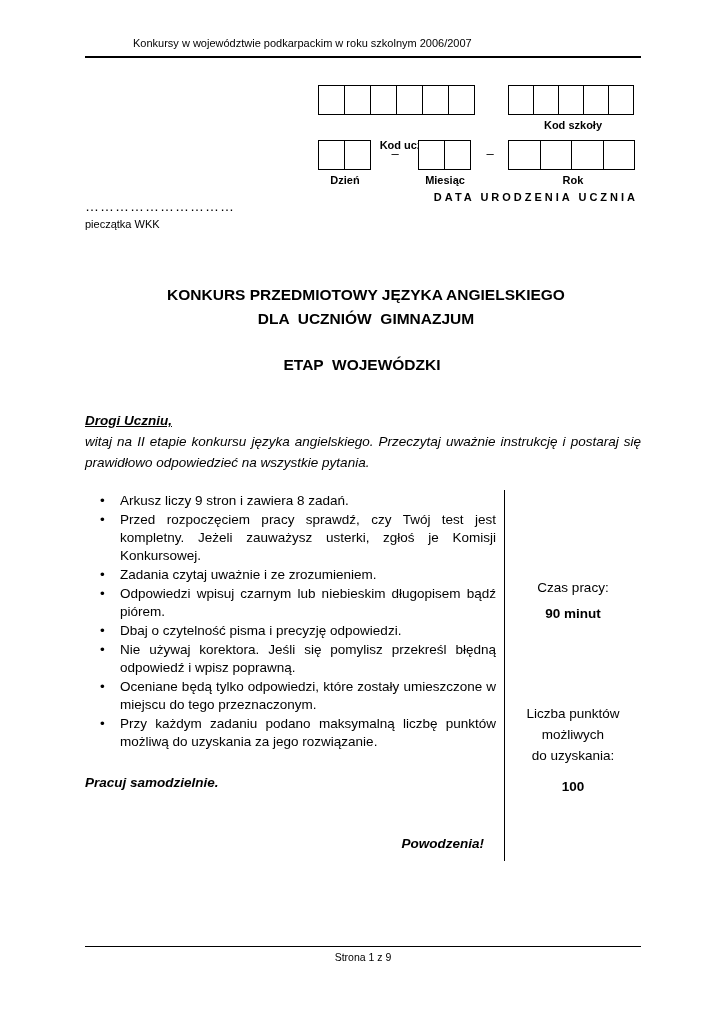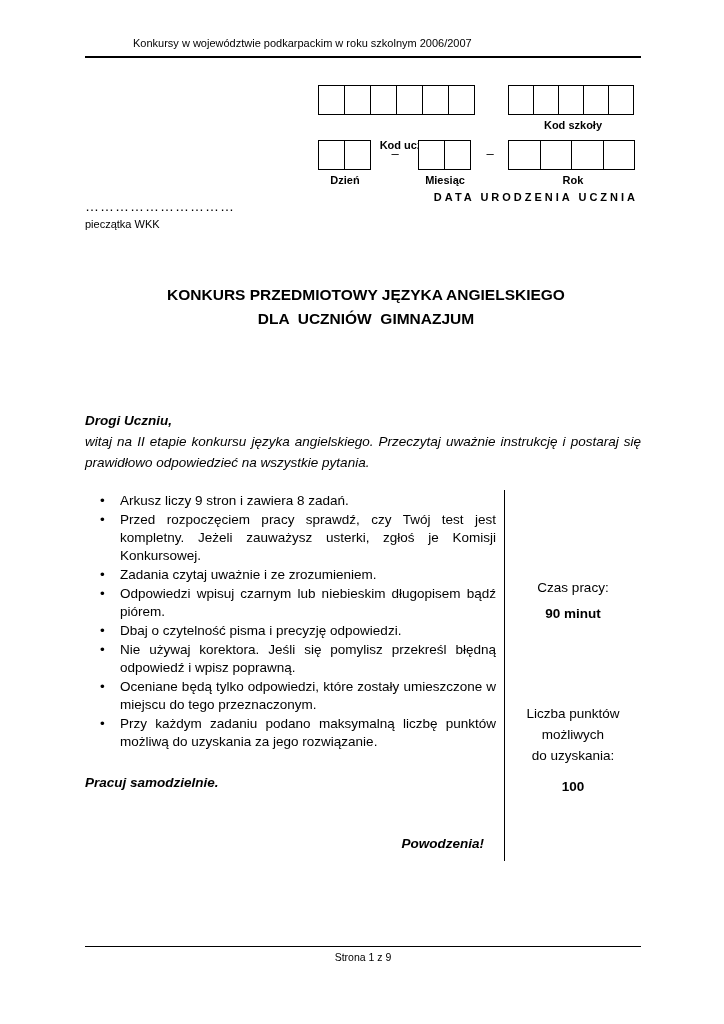--- a/index.html
+++ b/index.html
@@ -44,21 +44,21 @@
   
   .title { left:4px; top:283px; width:724px; text-align:center;
            font-weight:bold; font-size:15.5px; line-height:24px; }
   .title .pre { white-space:pre; }
   .stage { left:0; top:356px; width:724px; text-align:center;
            font-weight:bold; font-size:15.5px; white-space:pre; }
 
   
   .intro { left:85px; top:410px; width:556px; font-size:13.5px;
            font-style:italic; line-height:21px; }
-  .greeting { font-weight:bold; }
+  .greeting { font-weight:bold;text-decoration:underline; }
   .intro-body { text-align:justify; }
 
   
   .cols { left:85px; top:490px; width:556px; display:flex; align-items:center; }
   .main-col { width:420px; border-right:1.5px solid #000; padding:2px 8px 10px 0; }
   .side-col { flex:1; text-align:center; font-size:13.5px; padding-top:22px; }
 
   ul.instructions { list-style:none; font-size:13.5px; line-height:18px; }
   ul.instructions li { position:relative; padding-left:35px; text-align:justify; margin-bottom:1px; }
   ul.instructions li::before { content:"\2022"; position:absolute; left:15px; }
@@ -123,20 +123,21 @@
   <div class="boxlabel lbl-year">Rok</div>
   <div class="abs dob-label">DATA URODZENIA UCZNIA</div>
 
   <div class="abs stamp-dots">…………………………</div>
   <div class="abs stamp-label">pieczątka WKK</div>
 
   <div class="abs title">
     <div>KONKURS PRZEDMIOTOWY JĘZYKA ANGIELSKIEGO</div>
     <div class="pre">DLA  UCZNIÓW  GIMNAZJUM</div>
   </div>
+  <div class="abs stage">ETAP  WOJEWÓDZKI</div>
 
   <div class="abs intro">
     <div class="greeting">Drogi Uczniu,</div>
     <div class="intro-body">witaj na II etapie konkursu języka angielskiego. Przeczytaj uważnie instrukcję i postaraj się prawidłowo odpowiedzieć na wszystkie pytania.</div>
   </div>
 
   <div class="abs cols">
     <div class="main-col">
       <ul class="instructions">
         <li>Arkusz liczy 9 stron i zawiera 8 zadań.</li>

